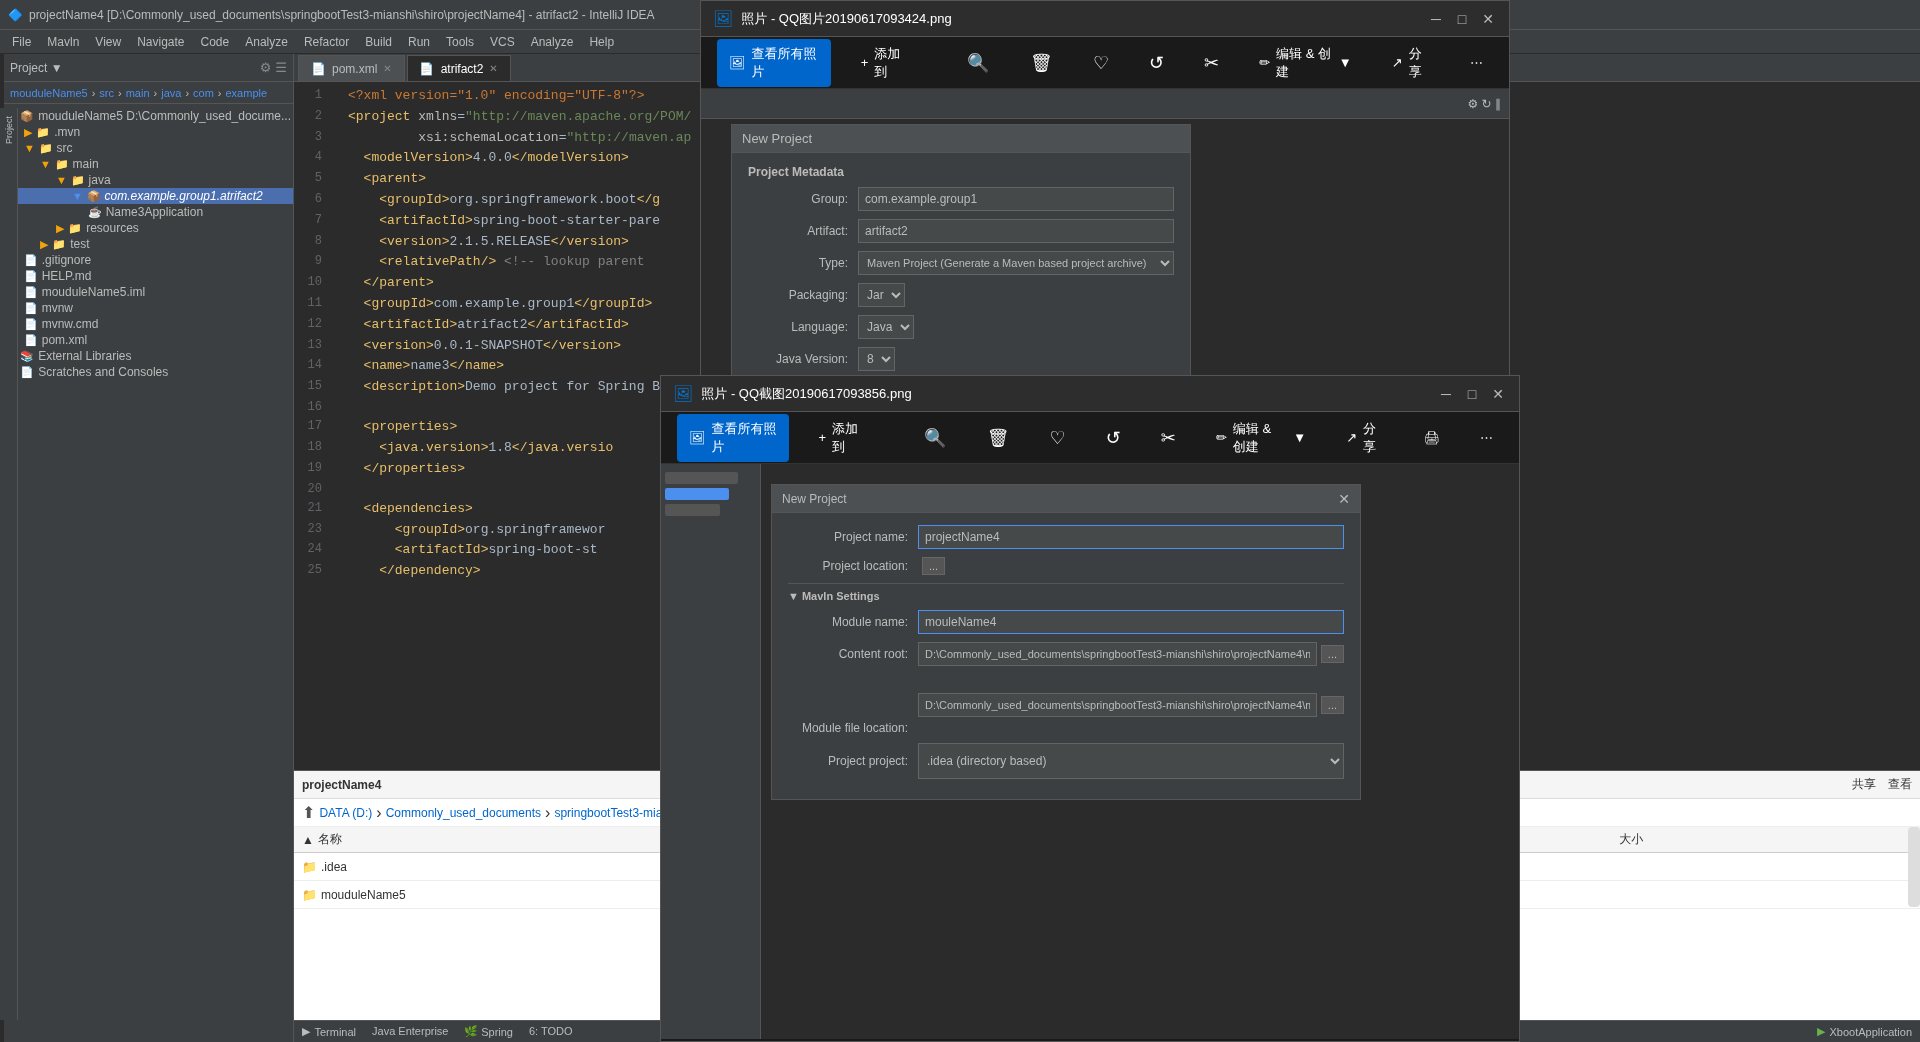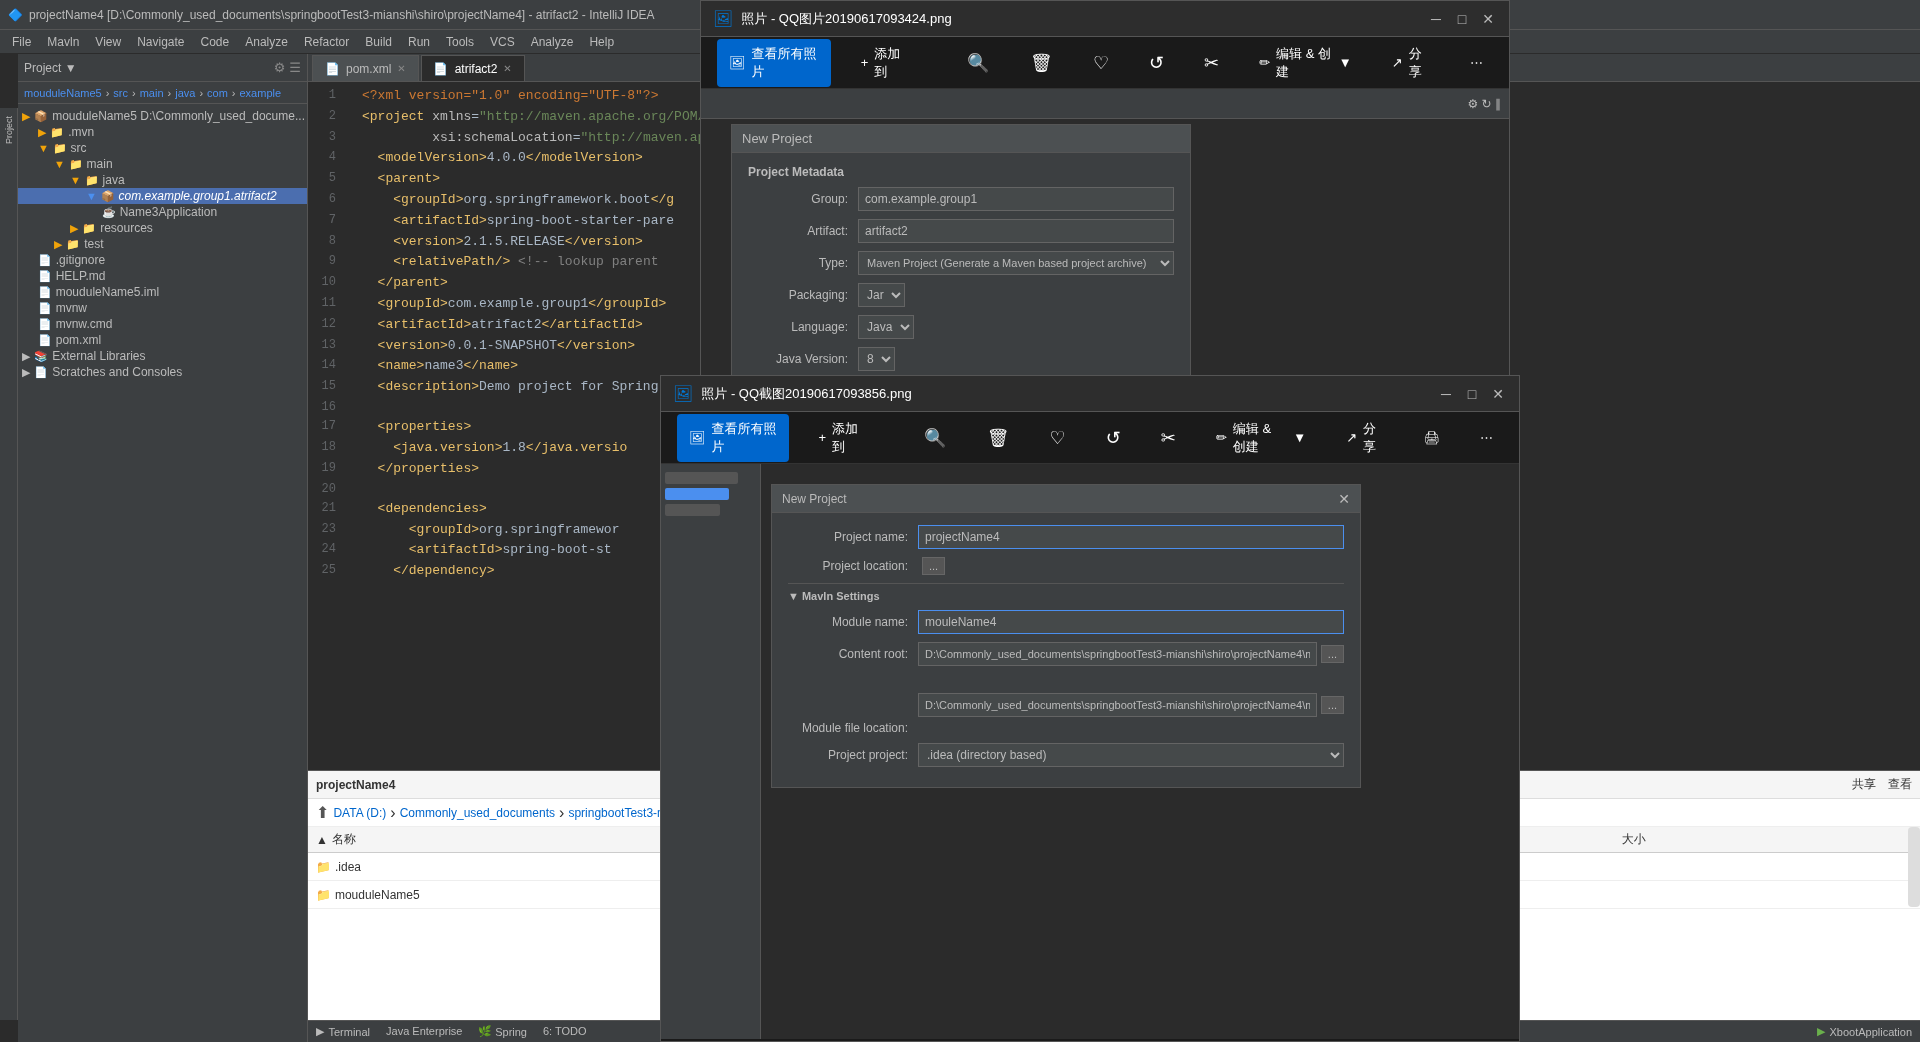--- a/index.html
+++ b/index.html
@@ -206,21 +206,21 @@
   <span class="menu-item">Analyze</span>
   <span class="menu-item">Help</span>
 </div>
 
 <div style="display:flex; height:calc(1042px - 30px - 24px); position:relative;">
 
   <div class="vertical-tabs">
     <span class="v-tab" style="font-size:9px; writing-mode:vertical-rl; transform:rotate(180deg); padding:8px 2px; color:#bbb;">Project</span>
   </div>
 
-  <div class="sidebar" style="margin-left:18px;">
+  <div class="sidebar" style="margin-left:4px;">
 
     <div class="panel-header">
       <div class="panel-header-left">
         <span style="color:#bbb; font-size:12px;">Project ▼</span>
       </div>
       <div class="panel-header-icons">
         <span style="color:#888; font-size:13px;">⚙</span>
         <span style="color:#888; font-size:13px;">☰</span>
       </div>
     </div>
@@ -770,21 +770,21 @@
             <input class="dialog-input" value="D:\Commonly_used_documents\springbootTest3-mianshi\shiro\projectName4\mouduleName4" style="flex: 1 1 0%; background: rgb(69, 73, 74); border: 1px solid rgb(100, 100, 100); color: rgb(187, 187, 187); font-size: 11px; padding: 2px 6px; height: 24px;">
             <button style="background:#555; border:1px solid #666; color:#bbb; font-size:11px; padding:2px 6px; cursor:pointer; margin-left:4px;">...</button>
           </div>
           <div class="dialog-row">
             <span class="dialog-label" style="width:130px;margin-top:47px;">Module file location:</span>
             <input class="dialog-input" value="D:\Commonly_used_documents\springbootTest3-mianshi\shiro\projectName4\mouduleName4" style="flex: 1 1 0%; background: rgb(69, 73, 74); border: 1px solid rgb(100, 100, 100); color: rgb(187, 187, 187); font-size: 11px; padding: 2px 6px; height: 24px;">
             <button style="background:#555; border:1px solid #666; color:#bbb; font-size:11px; padding:2px 6px; cursor:pointer; margin-left:4px;">...</button>
           </div>
           <div class="dialog-row">
             <span class="dialog-label" style="width:130px;">Project project:</span>
-            <select class="dialog-select" style="flex:1; background:#45494a; border:1px solid #646464; color:#bbb; font-size:12px; padding:2px 4px; height:24px;">
+            <select class="dialog-select" style="flex:1; background:#45494a; border:1px solid #646464; color:#bbb; font-size:12px; padding:2px 4px; height:36px;">
               <option>.idea (directory based)</option>
             </select>
           </div>
         </div>
       </div>
     </div>
   </div>
 </div>
 
 </body></html>

